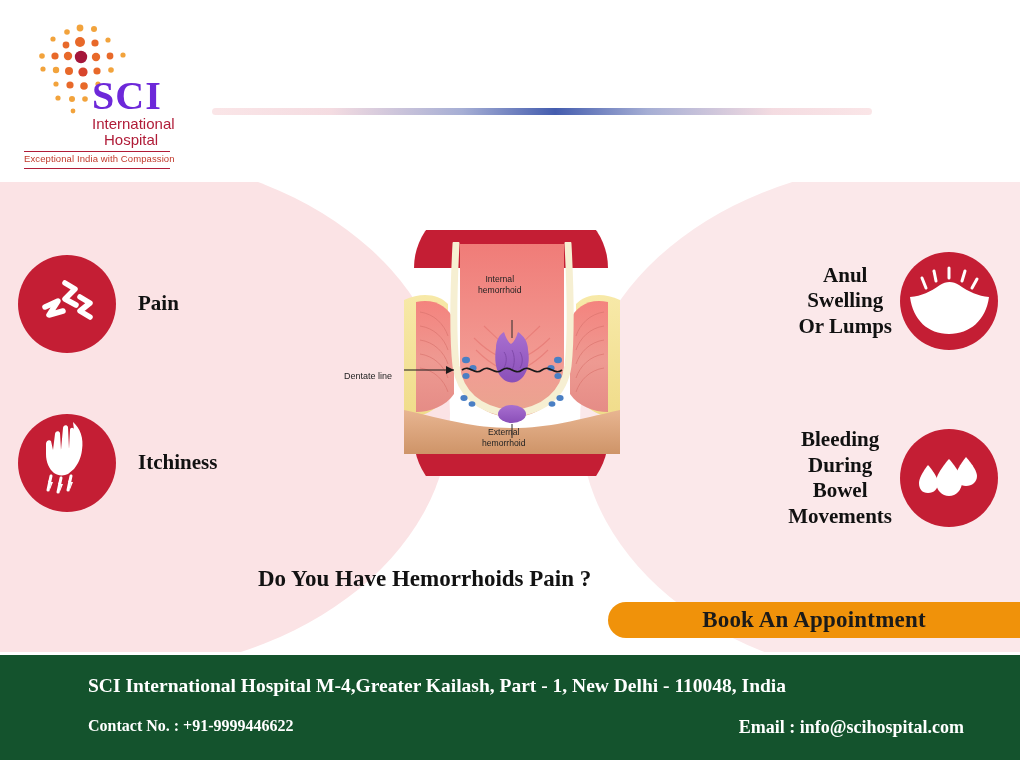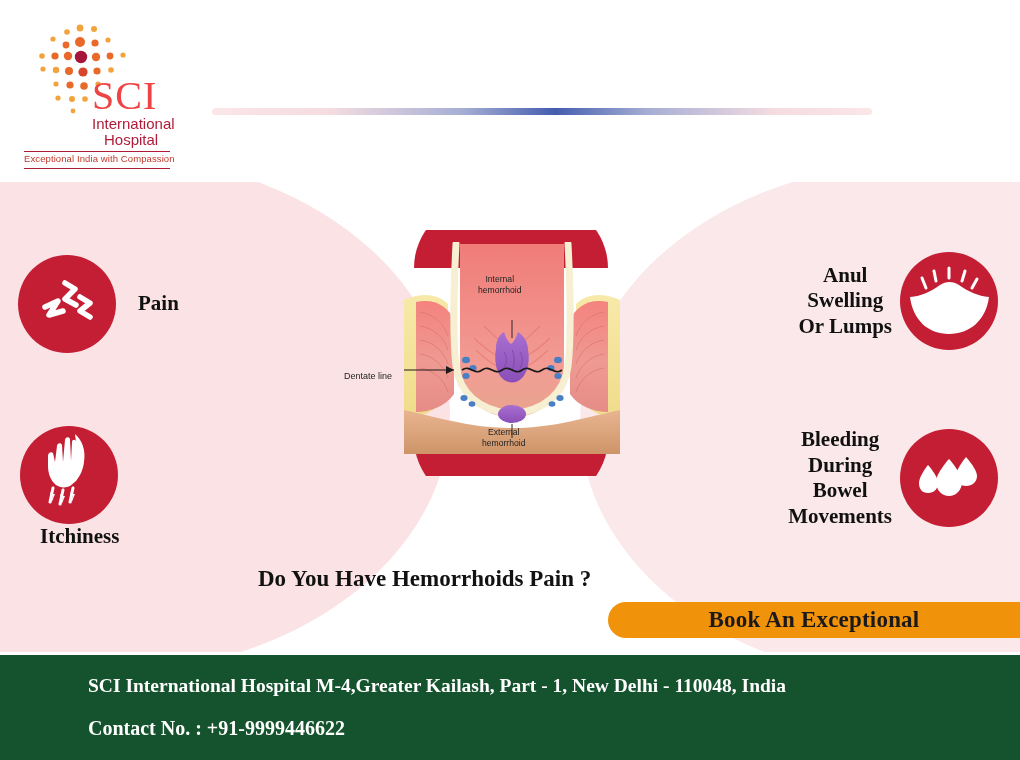--- a/index.html
+++ b/index.html
@@ -28,24 +28,24 @@
   .logo-block {
     position: absolute;
     left: 18px; top: 18px;
     width: 160px; height: 148px;
   }
   .logo-dots { position: absolute; left: 4px; top: 0px; width: 116px; height: 100px; }
   .logo-sci {
     position: absolute;
     left: 74px; top: 58px;
     font-family: "Liberation Serif", serif;
-    font-weight: normal;
+    font-weight: bold;
     font-size: 40px;
     letter-spacing: 1px;
-    color: #ef4444;
+    color: #6d28d9;
     line-height: 1;
   }
   .logo-sub1, .logo-sub2 {
     position: absolute;
     left: 74px;
     font-family: "Liberation Sans", sans-serif;
     font-size: 15px;
     color: #B01C38;
     line-height: 1.05;
   }
@@ -136,21 +136,21 @@
     font-family: "Liberation Serif", serif;
     font-weight: bold;
     font-size: 21px;
     color: #111111;
     line-height: 1.22;
   }
   .sym-left .sym-label  { margin-left: 22px; text-align: left; }
   .sym-right .sym-label { margin-right: 8px; text-align: center; order: -1; }
 
   #sym-pain      { left: 18px;  top: 73px; }
-  #sym-itch      { left: 18px;  top: 244px; flex-direction: column; }
+  #sym-itch      { left: 18px;  top: 232px; }
   #sym-swelling  { right: 22px; top: 70px; }
   #sym-bleeding  { right: 22px; top: 245px; }
 
   
   .illus {
     position: absolute;
     left: 404px; top: 20px;
     width: 216px; height: 310px;
   }
   .arc-top, .arc-bottom {
@@ -228,21 +228,21 @@
     font-weight: bold;
     font-size: 19.5px;
     color: #ffffff;
     white-space: nowrap;
   }
   .foot-contact {
     position: absolute;
     left: 88px; top: 62px;
     font-family: "Liberation Serif", serif;
     font-weight: bold;
-    font-size: 20px;
+    font-size: 16px;
     color: #ffffff;
     white-space: nowrap;
   }
   .foot-email {
     position: absolute;
     right: 84px; top: 62px;
     font-family: "Liberation Serif", serif;
     font-weight: bold;
     font-size: 18px;
     color: #ffffff;
@@ -485,22 +485,23 @@
       </div>
       <div class="illus-lbl" id="lbl-external">
         <div>External</div>
         <div>hemorrhoid</div>
       </div>
       <div class="illus-lbl" id="lbl-dentate">Dentate line</div>
     </div>
 
     <div class="cta-question">Do You Have Hemorrhoids Pain ?</div>
     <button class="cta-button">
-      <span>Book An Exceptional</span>
+      <span>Book An Appointment</span>
     </button>
   </div>
 
   <div class="footer">
     <div class="foot-address">SCI International Hospital M-4,Greater Kailash, Part - 1, New Delhi - 110048, India</div>
     <div class="foot-contact">Contact No. :  +91-9999446622</div>
+    <div class="foot-email">Email : info@scihospital.com</div>
   </div>
 
 </div>
 
 </body></html>

